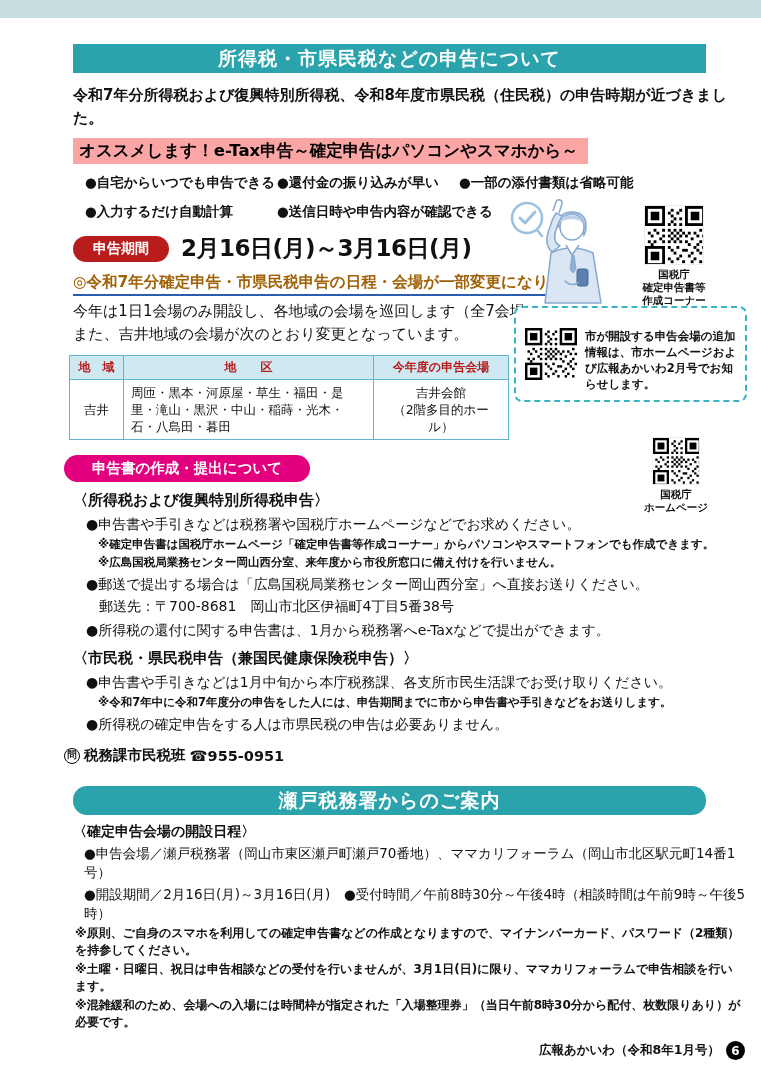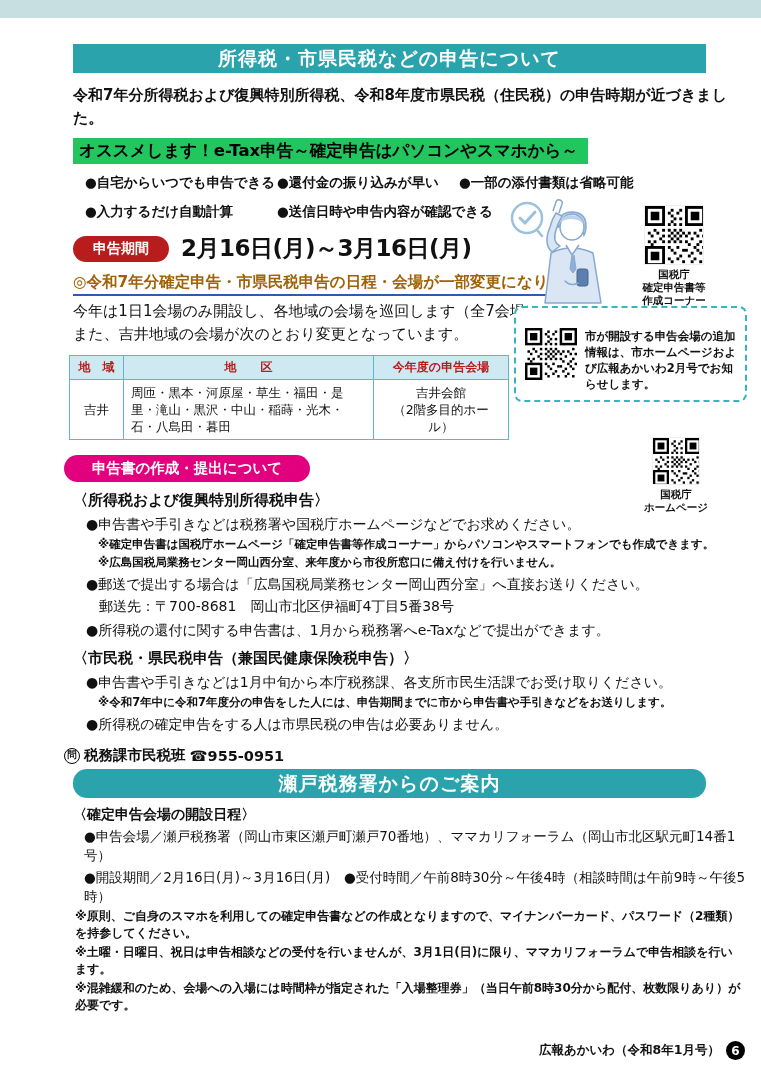--- a/index.html
+++ b/index.html
@@ -5,26 +5,26 @@
   * { margin:0; padding:0; box-sizing:border-box; }
   html,body { background:#ffffff; }
   body { font-family:"DejaVu Sans","Liberation Sans",sans-serif; color:#111; }
   .page { position:relative; width:761px; height:1076px; background:#fff; overflow:hidden; }
 
   .topband { position:absolute; top:0; left:0; width:761px; height:18px; background:#c8dfe2; }
 
   .bar { margin:0 55px 0 73px; height:29px; background:#2aa3ac; color:#fff;
          font-weight:bold; font-size:19px; line-height:29px; text-align:center; letter-spacing:1px; }
   .bar1 { margin-top:44px; }
-  .bar2 { margin-top:4px;border-radius:14px; }
+  .bar2 { margin-top:21px;border-radius:14px; }
 
   .content { padding:0 16px 0 73px; }
 
   .intro { margin-top:11px; font-size:15px; line-height:23px; font-weight:bold; }
-  .banner { display:inline-block; margin-top:8px; background:#22c55e; color:#000;
+  .banner { display:inline-block; margin-top:8px; background:#fca5a5; color:#000;
             font-size:16.5px; font-weight:bold; padding:2px 10px 2px 6px; }
   .points { margin:7px 0 0 12px; display:grid; grid-template-columns:192px 182px auto;
             font-size:13.5px; font-weight:bold; line-height:22px; }
   .points2 { grid-template-columns:192px auto; }
 
   .period-row { display:flex; align-items:center; gap:12px; margin-top:11px; }
   .period-pill { background:#b91c1c; color:#fff; font-weight:bold; font-size:14px;
                  padding:4px 20px; border-radius:16px; }
   .period-value { font-size:23px; font-weight:bold; letter-spacing:-0.5px; }
 

